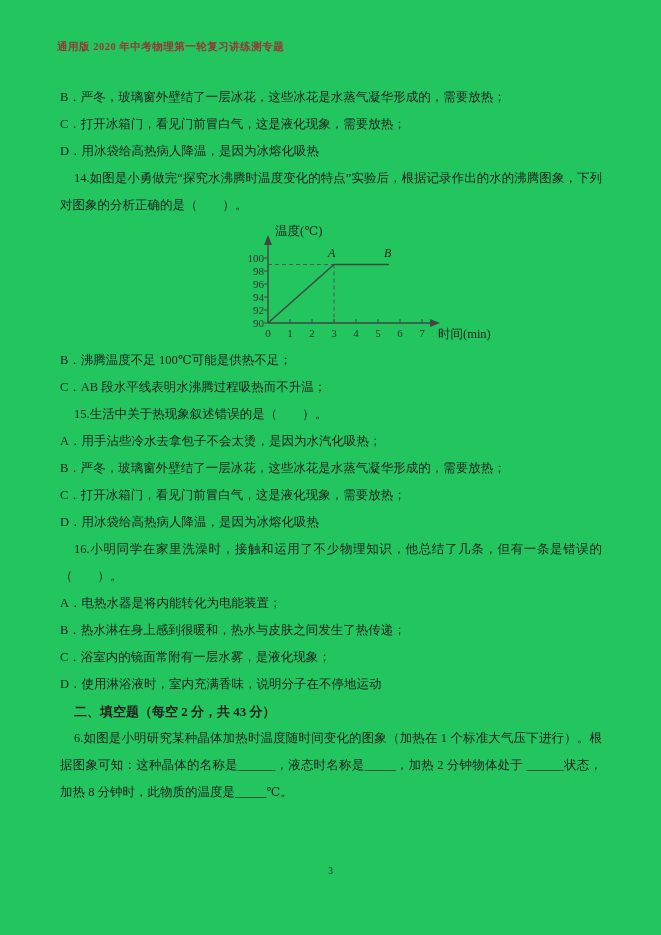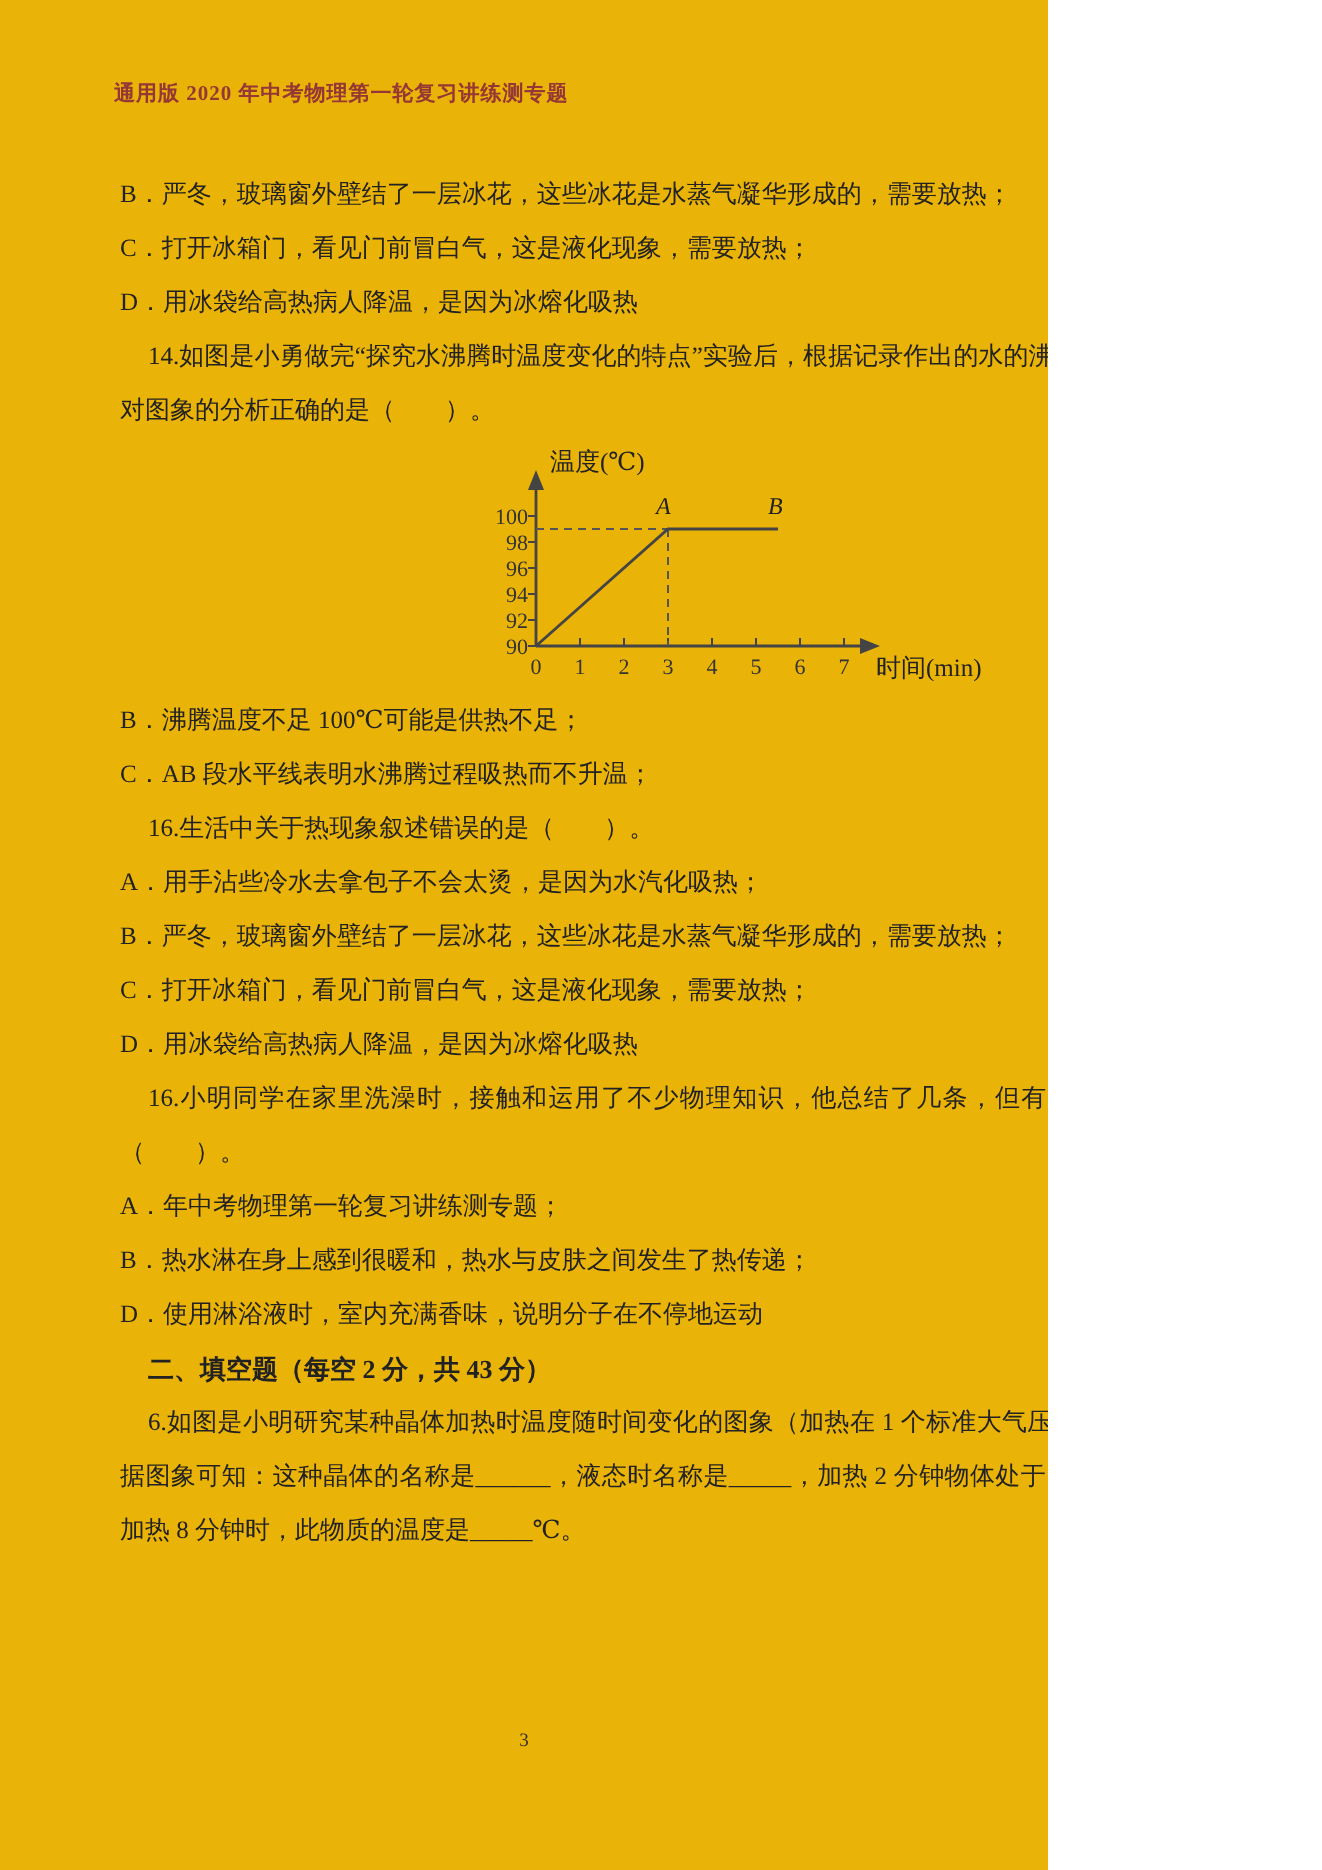--- a/index.html
+++ b/index.html
@@ -1,20 +1,20 @@
 <!DOCTYPE html>
 <html><head>
 <meta charset="utf-8">
 <style>
   html, body { margin: 0; padding: 0; background: #ffffff; }
   .page {
     position: relative;
-    width: 524px;
+    width: 661px;
     height: 935px;
-    background: #eab308;
+    background: #22c55e;
     font-family: "Liberation Serif", "DejaVu Serif", serif;
     color: #222222;
     overflow: hidden;
   }
   .doc-header {
     position: absolute;
     top: 40px;
     left: 57px;
     font-size: 10.5px;
     font-weight: bold;
@@ -136,29 +136,30 @@
         <text x="184" y="114" text-anchor="middle" class="chart-text">7</text>
 
         <text x="37" y="12" class="chart-label">温度(℃)</text>
         <text x="200" y="115" class="chart-label">时间(min)</text>
       </svg>
     </div>
 
     <p>B．沸腾温度不足 100℃可能是供热不足；</p>
     <p>C．AB 段水平线表明水沸腾过程吸热而不升温；</p>
 
-    <p class="stem">16.生活中关于热现象叙述错误的是（　　）。</p>
+    <p class="stem">15.生活中关于热现象叙述错误的是（　　）。</p>
     <p>A．用手沾些冷水去拿包子不会太烫，是因为水汽化吸热；</p>
     <p>B．严冬，玻璃窗外壁结了一层冰花，这些冰花是水蒸气凝华形成的，需要放热；</p>
     <p>C．打开冰箱门，看见门前冒白气，这是液化现象，需要放热；</p>
     <p>D．用冰袋给高热病人降温，是因为冰熔化吸热</p>
 
     <p class="stem">16.小明同学在家里洗澡时，接触和运用了不少物理知识，他总结了几条，但有一条是错误的（　　）。</p>
-    <p>A．年中考物理第一轮复习讲练测专题；</p>
+    <p>A．电热水器是将内能转化为电能装置；</p>
     <p>B．热水淋在身上感到很暖和，热水与皮肤之间发生了热传递；</p>
+    <p>C．浴室内的镜面常附有一层水雾，是液化现象；</p>
     <p>D．使用淋浴液时，室内充满香味，说明分子在不停地运动</p>
 
     <p class="section-heading">二、填空题（每空 2 分，共 43 分）</p>
 
     <p class="stem">6.如图是小明研究某种晶体加热时温度随时间变化的图象（加热在 1 个标准大气压下进行）。根据图象可知：这种晶体的名称是______，液态时名称是_____，加热 2 分钟物体处于 ______状态，加热 8 分钟时，此物质的温度是_____℃。</p>
 
   </div>
 
   <div class="page-number">3</div>
 

